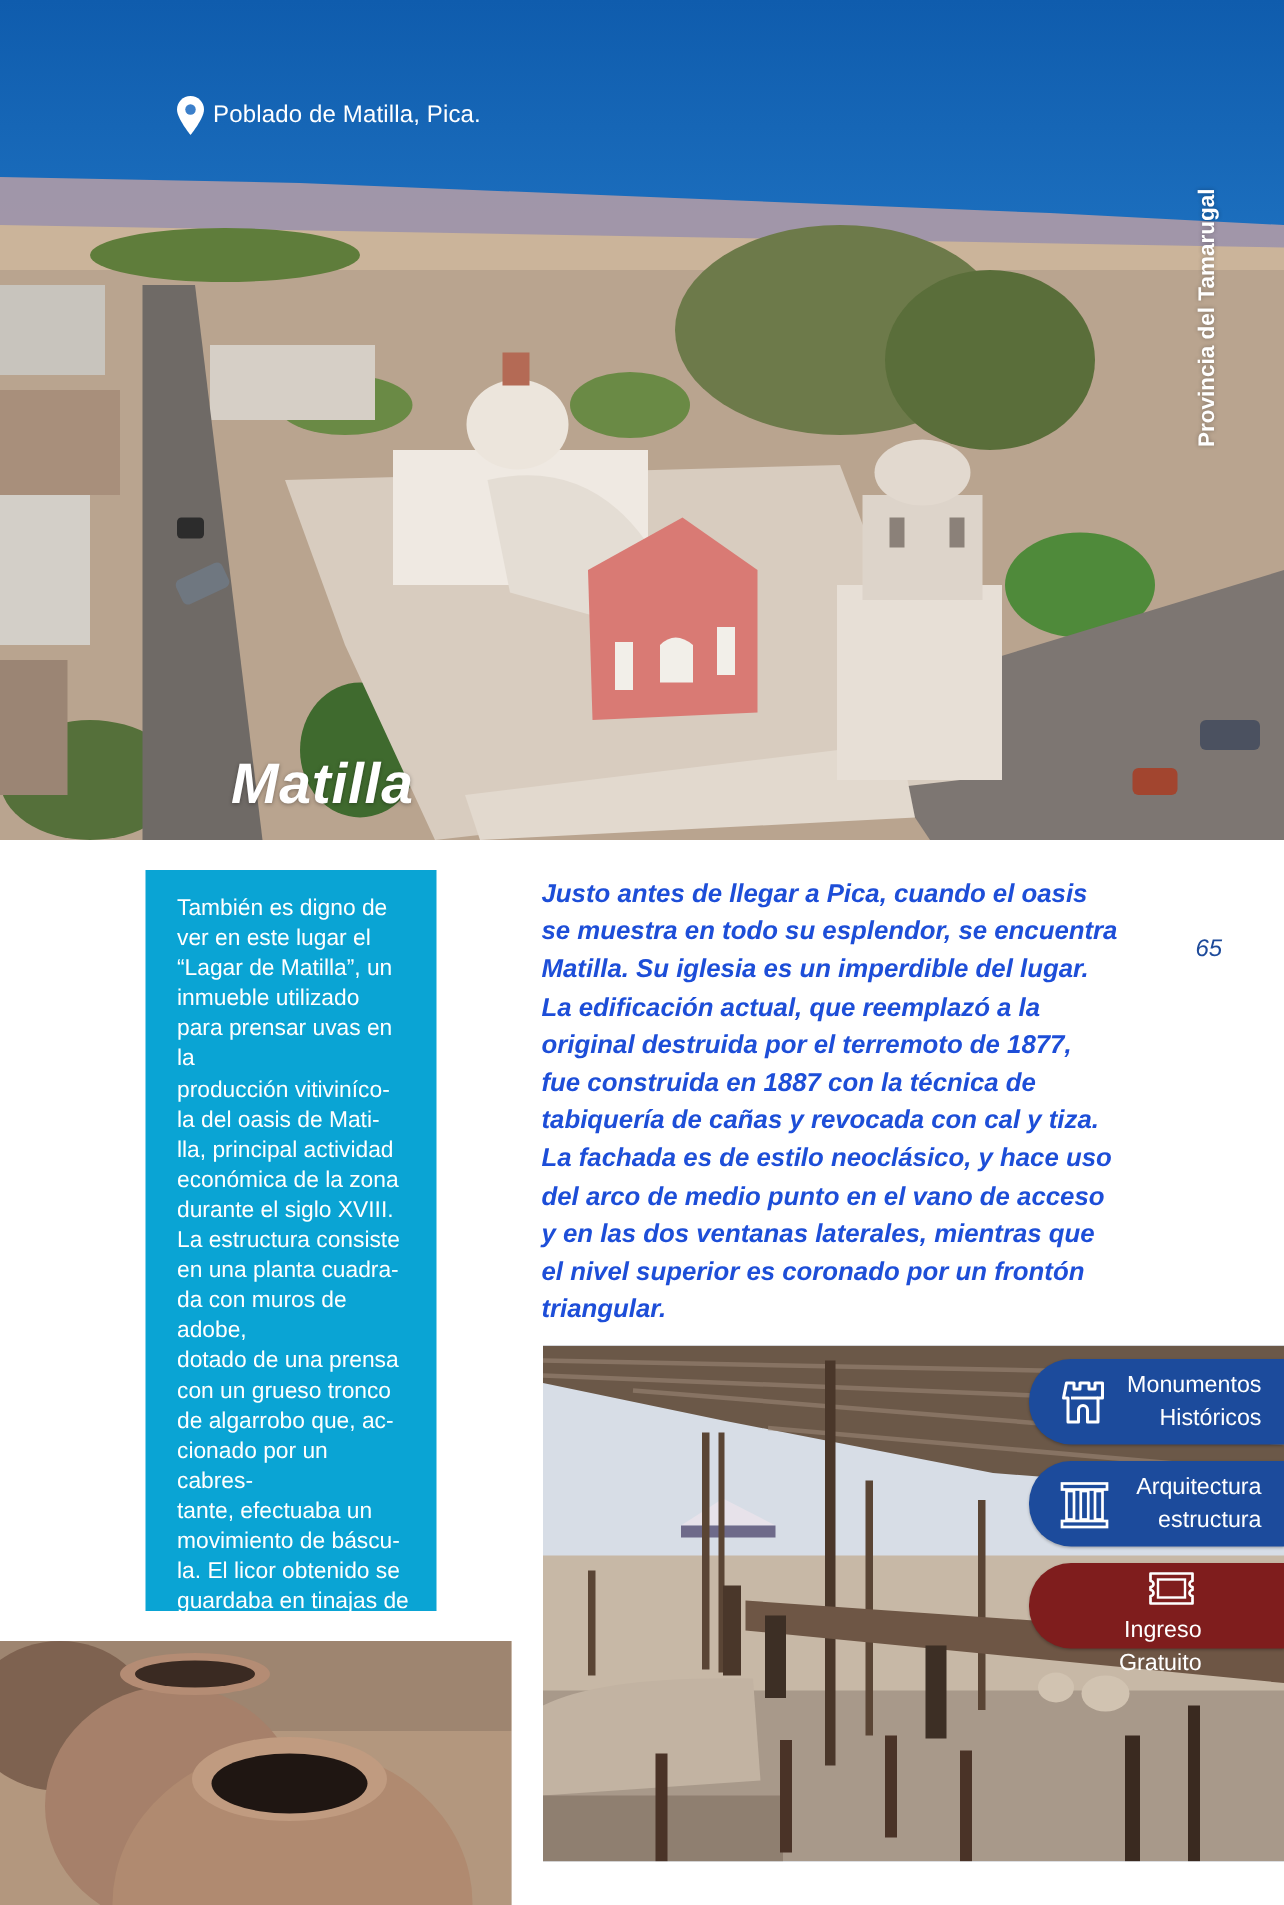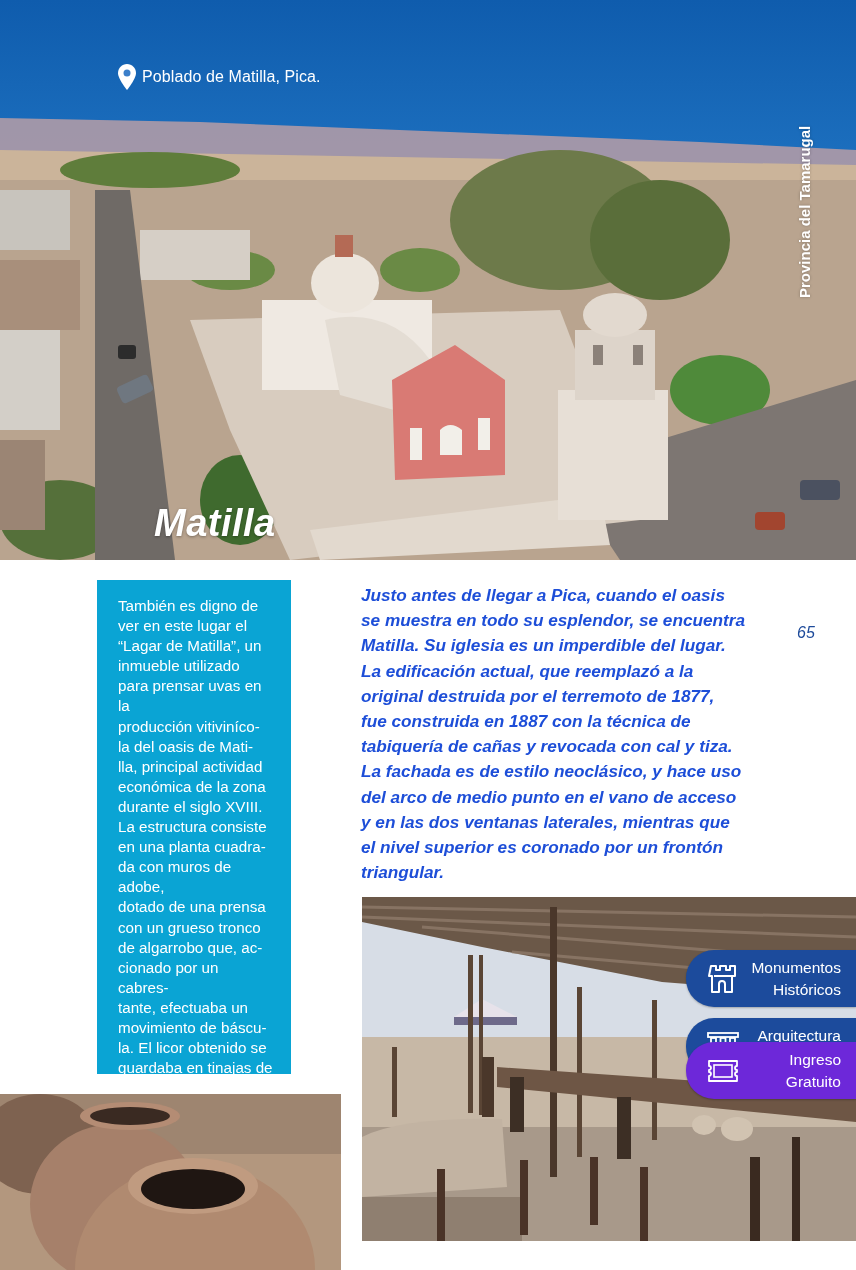--- a/index.html
+++ b/index.html
@@ -46,22 +46,22 @@
   
   .photo-jars { position: absolute; left: 0; top: 1094px; width: 341px; height: 176px; overflow: hidden; background: #a88c73; }
   .photo-lagar { position: absolute; left: 362px; top: 897px; width: 494px; height: 344px; overflow: hidden; background: #cfd8e3; }
   .photo-jars svg, .photo-lagar svg { width: 100%; height: 100%; display: block; }
 
   
   .badge {
     position: absolute; left: 686px; width: 170px; height: 57px; border-radius: 28px 0 0 28px;
     display: flex; align-items: center; padding-left: 20px; color: #ffffff; box-shadow: 0 1px 2px rgba(0,0,0,0.25);
   }
-  .badge.dark { background: #1c4b9c; margin-top: 44px; }
-  .badge.light { background: #6d28d9; }
+  .badge.dark { background: #1c4b9c; }
+  .badge.light { background: #7f1d1d; flex-direction: column; }
   .badge .badge-icon { width: 34px; height: 34px; flex: 0 0 34px; }
   .badge .badge-label {
     flex: 1; text-align: right; padding-right: 15px; font-size: 15.5px; line-height: 22px; white-space: pre-line;
   }
 </style>
 </head>
 <body>
 
 <div class="hero">
   <svg class="scene" viewBox="0 0 856 560" preserveAspectRatio="none">

